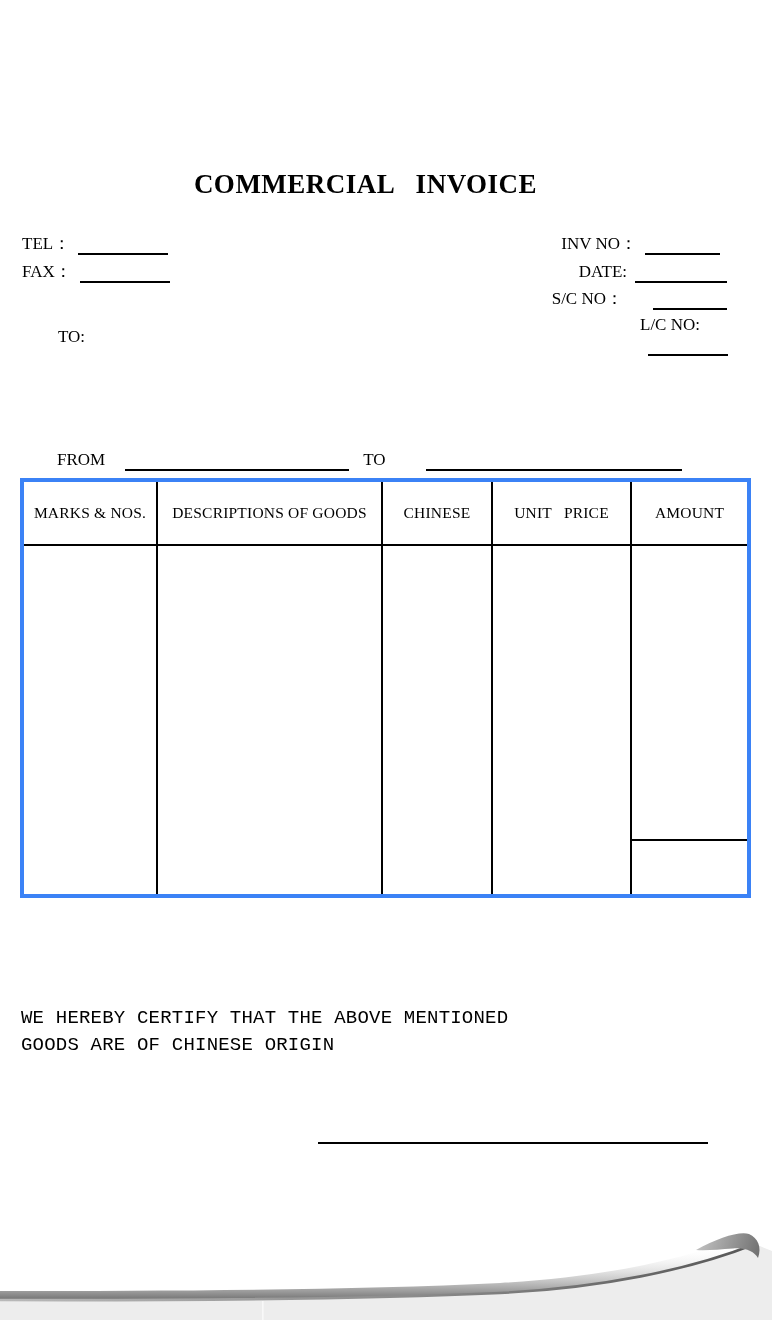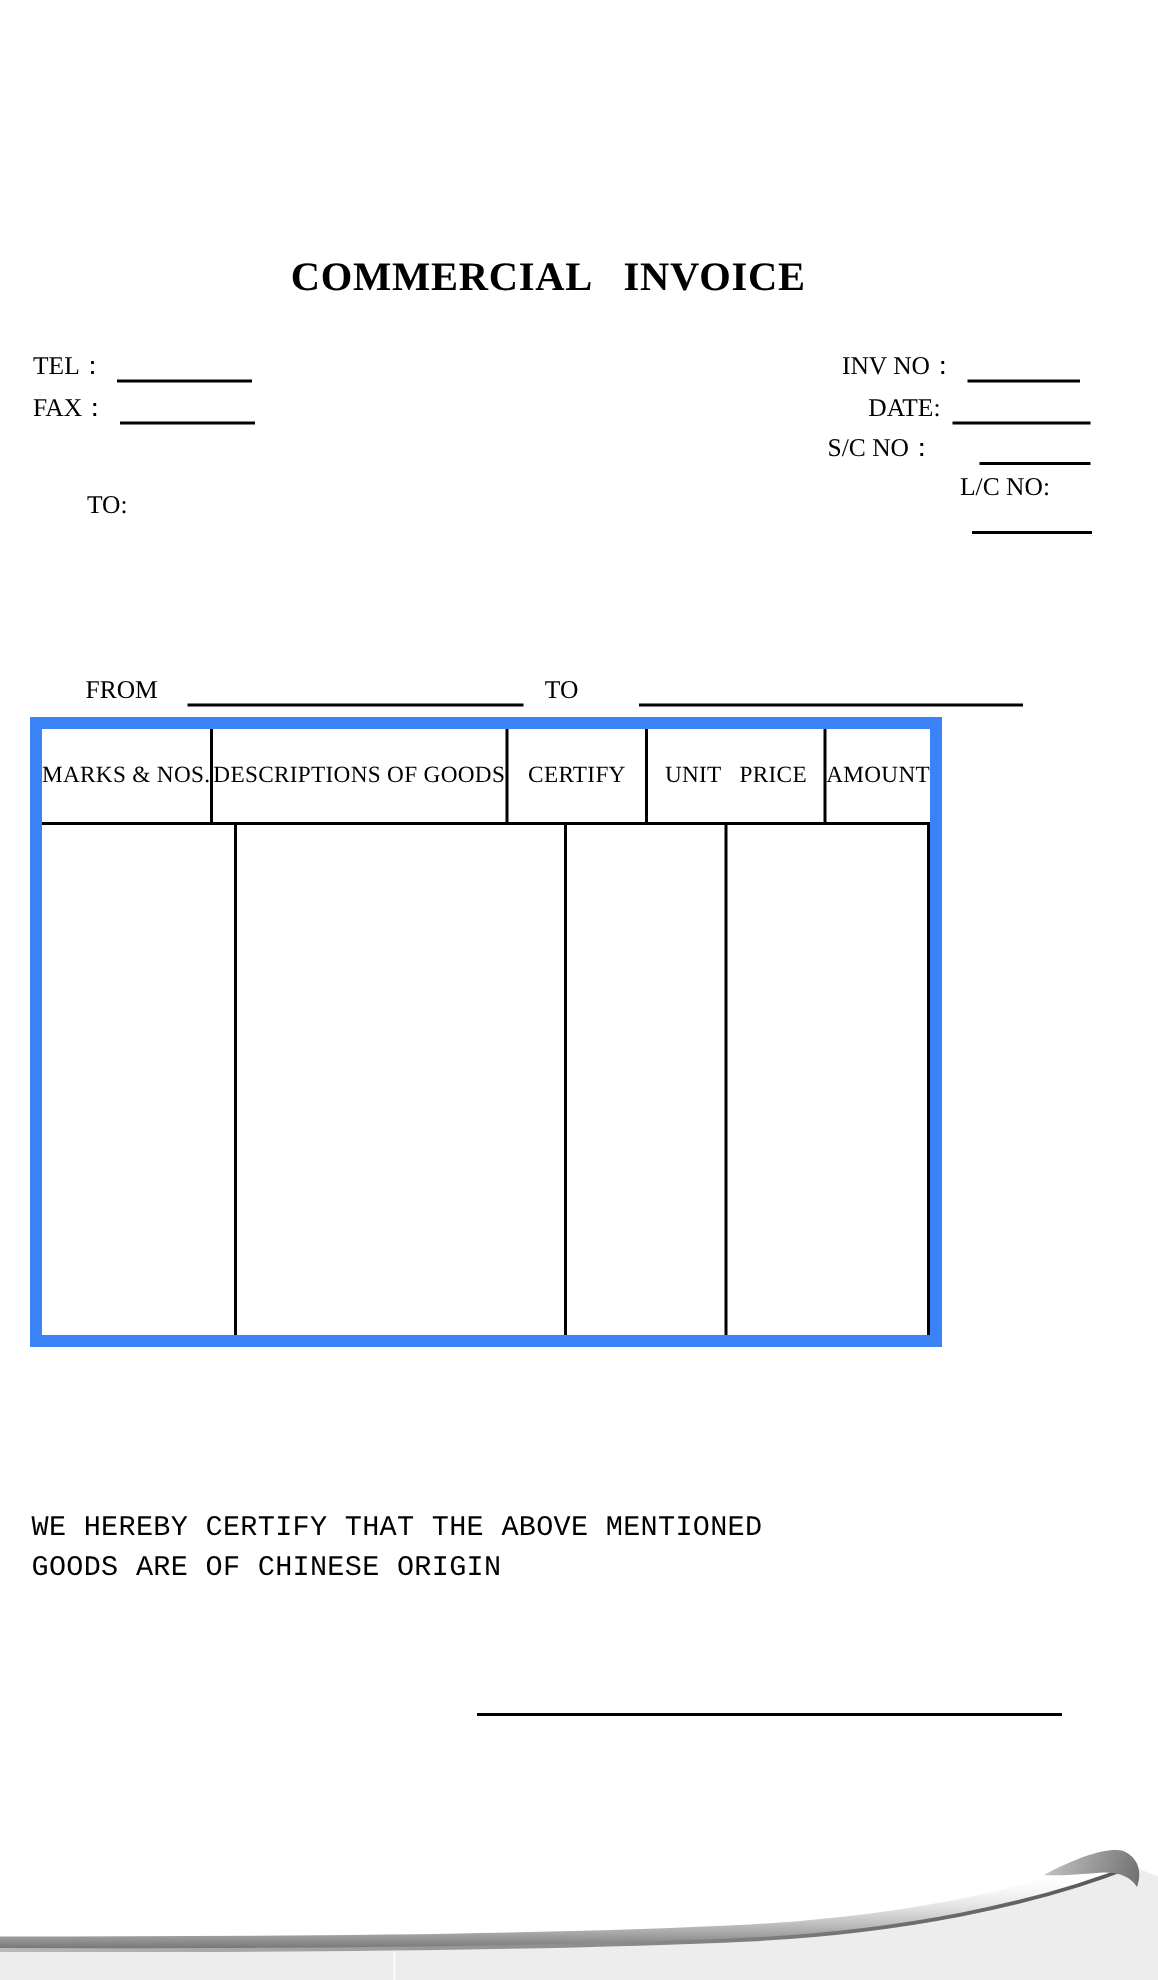--- a/index.html
+++ b/index.html
@@ -33,22 +33,22 @@
   .row-sc .fill-line{width:74px;}
   .row-lc .fill-line{width:80px;}
   .to-label{position:absolute;left:58px;top:327px;font-size:17px;text-align:right;}
   
   .route-row{left:57px;top:434px;}
   .route-line-1{width:224px;margin-left:20px;}
   .route-to{margin-left:14px;}
   .route-line-2{width:256px;margin-left:40px;}
   
   .invoice-table{
-    position:absolute;left:20px;top:478px;width:608px;height:420px;
-    border:8px solid #3b82f6;box-sizing:border-box;display:flex;flex-direction:column;
+    position:absolute;left:20px;top:478px;width:731px;height:420px;
+    border:4px solid #3b82f6;box-sizing:border-box;display:flex;flex-direction:column;
     background:#fff;
     justify-content:flex-end;
   }
   .t-head{display:flex;height:64px;border-bottom:2px solid #000;box-sizing:border-box;}
   .t-body{display:flex;flex:1;}
   .t-cell{
     box-sizing:border-box;border-right:2px solid #000;
     display:flex;align-items:center;justify-content:center;
   }
   .t-cell:last-child{border-right:none;}
@@ -111,21 +111,21 @@
     <span>FROM</span>
     <span class="fill-line route-line-1"></span>
     <span class="route-to">TO</span>
     <span class="fill-line route-line-2"></span>
   </div>
 
   <div class="invoice-table">
     <div class="t-head">
       <div class="t-cell c1">MARKS &amp; NOS.</div>
       <div class="t-cell c2">DESCRIPTIONS OF GOODS</div>
-      <div class="t-cell c3">CERTIFY</div>
+      <div class="t-cell c3">CHINESE</div>
       <div class="t-cell c4">UNIT   PRICE</div>
       <div class="t-cell c5">AMOUNT</div>
     </div>
     <div class="t-body">
       <div class="t-cell c1"></div>
       <div class="t-cell c2"></div>
       <div class="t-cell c3"></div>
       <div class="t-cell c4"></div>
       <div class="t-cell c5">
         <div class="amount-subcell"></div>

